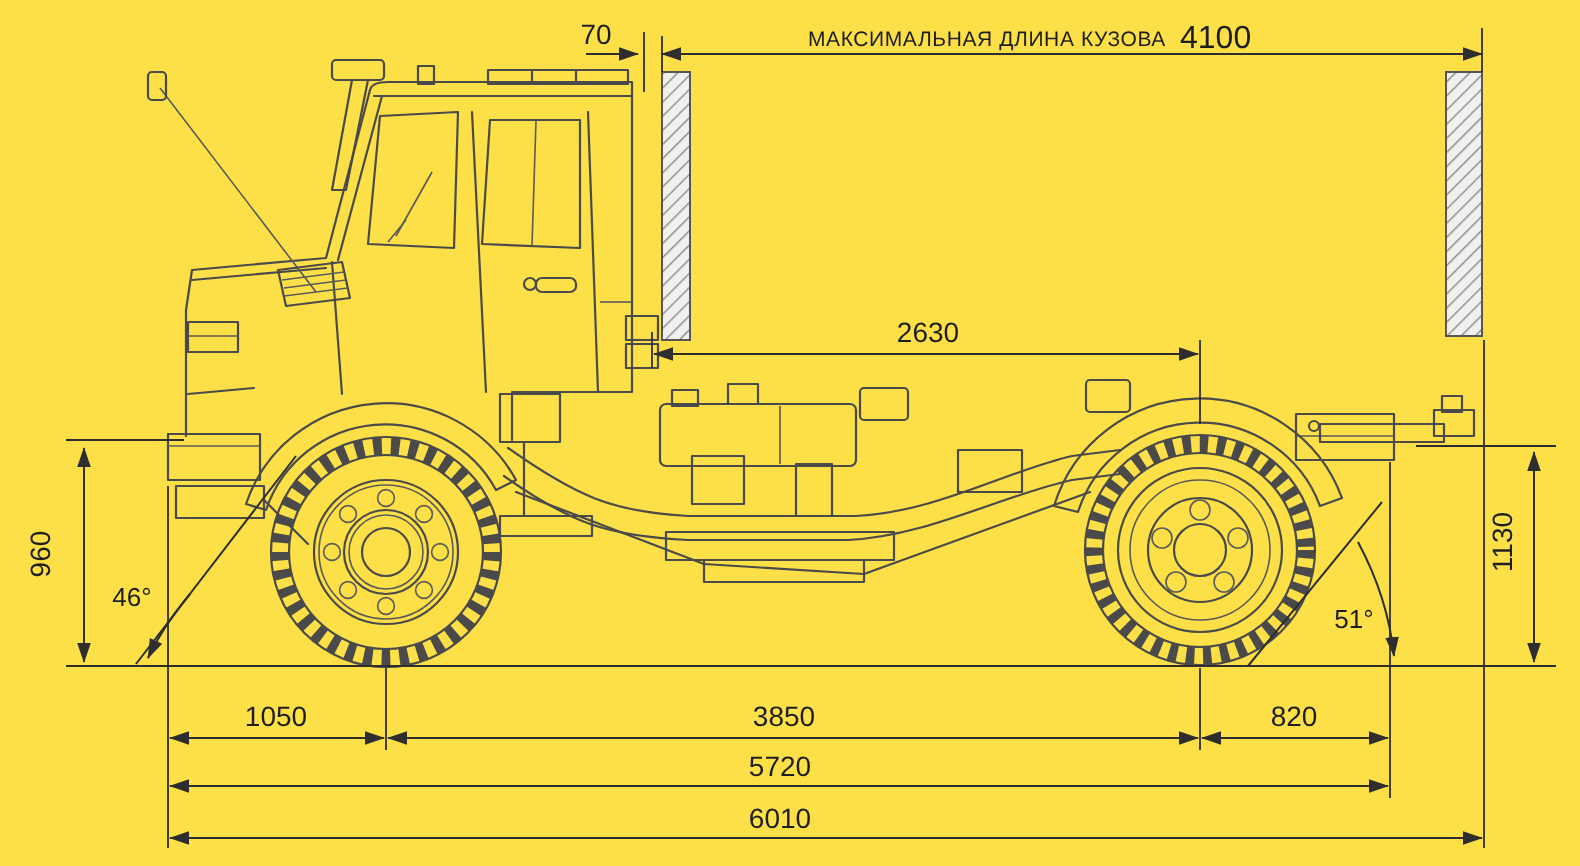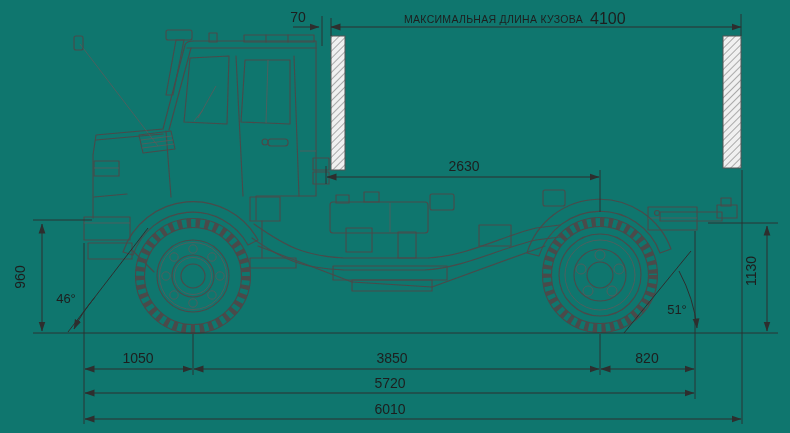--- a/index.html
+++ b/index.html
@@ -1,16 +1,16 @@
 <!DOCTYPE html>
 <html><head>
 <meta charset="utf-8">
 <style>
   html,body{margin:0;padding:0;background:#fff;}
-  #stage{position:relative;width:790px;height:433px;background:#0f766e;overflow:hidden;
+  #stage{position:relative;width:790px;height:433px;background:#fde047;overflow:hidden;
          font-family:"Liberation Sans", sans-serif;}
   svg{display:block;}
   text{fill:#1e1e1e;font-family:"Liberation Sans", sans-serif;}
   .art{stroke:#4a4a4a;fill:none;stroke-width:1.1;stroke-linejoin:round;stroke-linecap:round;}
   .thin{stroke:#5a5a5a;fill:none;stroke-width:0.8;}
   .dim{stroke:#2e2e2e;fill:none;stroke-width:1;}
   .ext{stroke:#2e2e2e;fill:none;stroke-width:0.9;}
   .num{font-size:14px;}
   .small{font-size:10.5px;letter-spacing:.3px;}
   .big{font-size:16px;}

